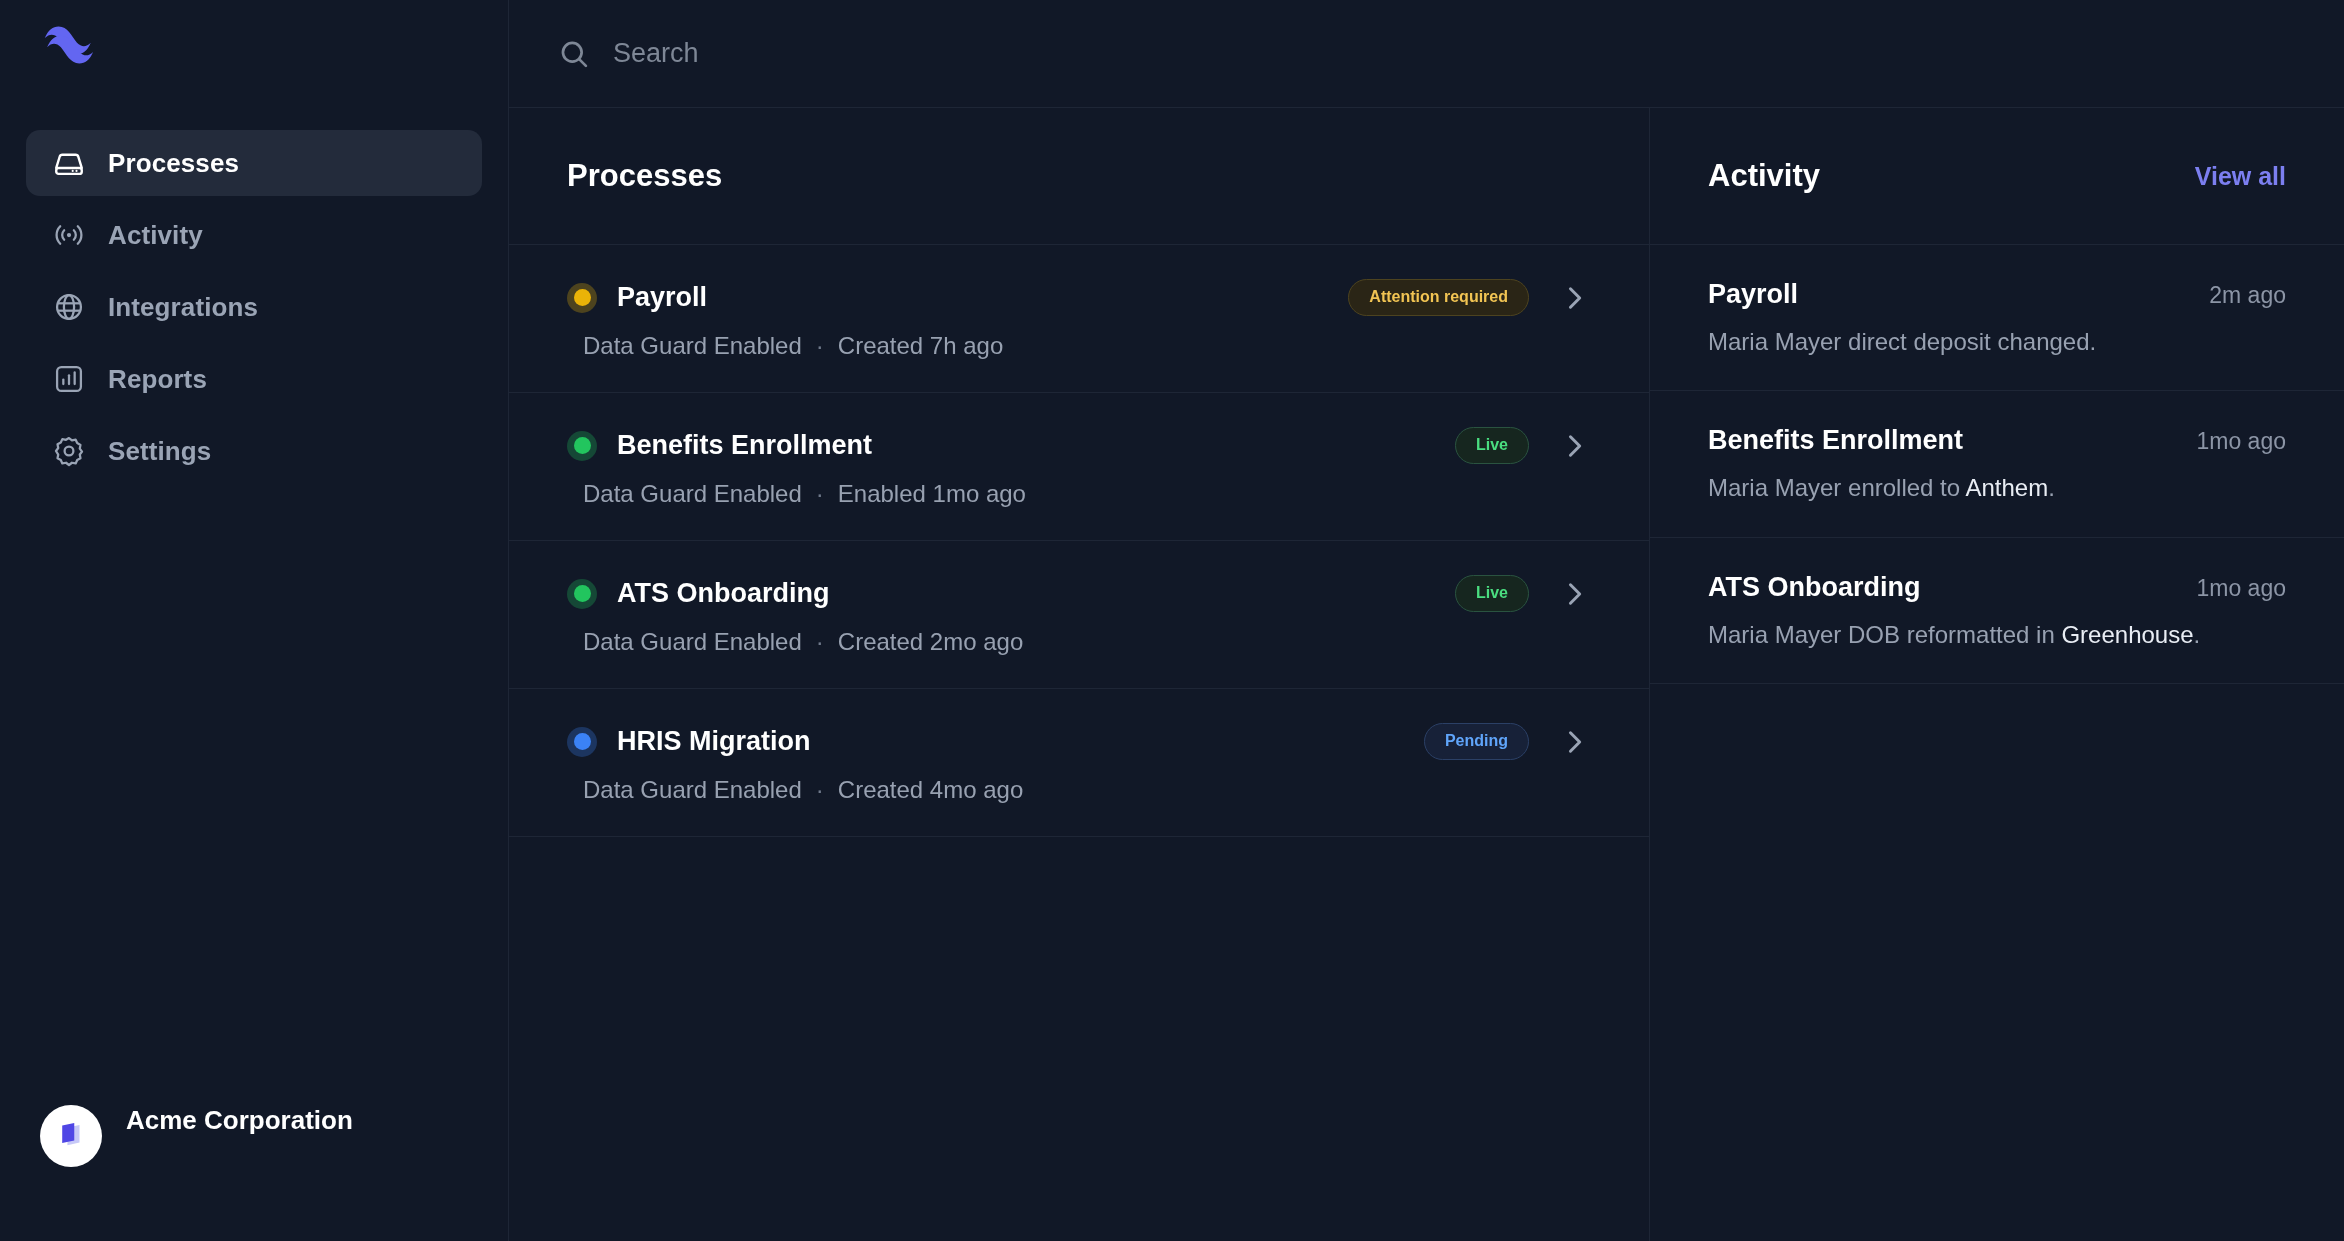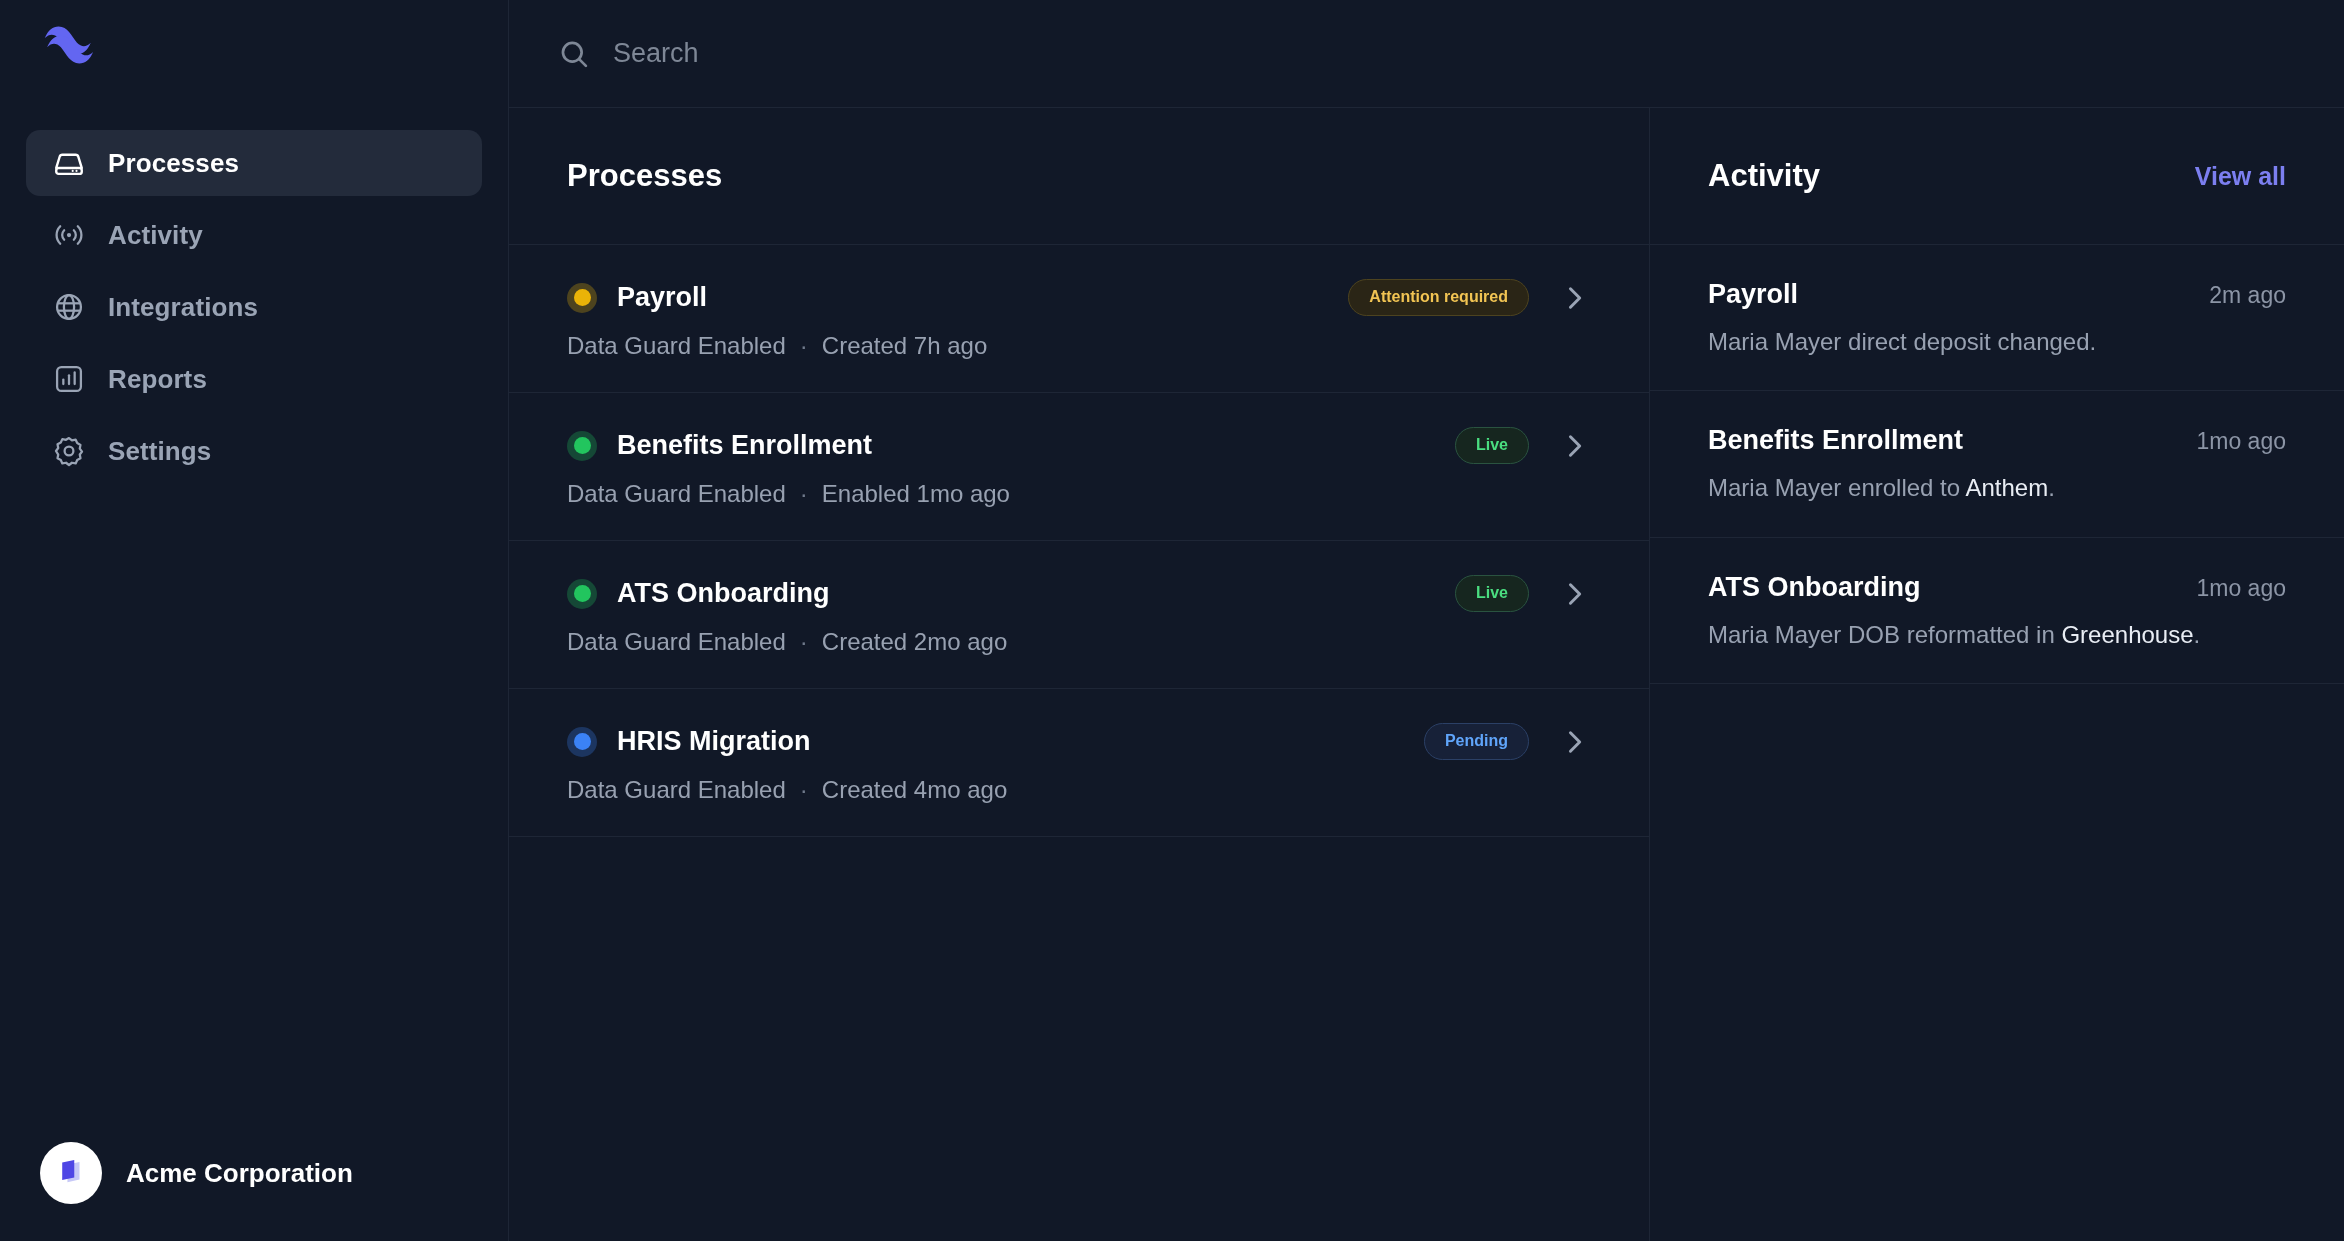--- a/index.html
+++ b/index.html
@@ -33,21 +33,21 @@
   }
   .nav-item.active { background: #232b3b; }
   .nav-item .ico { width: 34px; height: 34px; flex: 0 0 34px; display:flex; align-items:center; justify-content:center; }
   .nav-item .ico svg { width: 34px; height: 34px; display: block; }
   .nav-label { font-size: 26px; font-weight: 700; color: #9aa4b5; letter-spacing: .1px; white-space: nowrap; }
   .nav-item.active .nav-label { color: #ffffff; }
   .nav-item.active .ico svg { stroke: #ffffff; }
 
   .sidebar-footer {
     position: absolute; bottom: 0; left: 0; right: 0;
-    height: 136px; display: flex; align-items: center; gap: 24px;
+    height: 136px; display: flex; gap: 24px;
     padding: 0 40px;
   }
   .avatar {
     width: 62px; height: 62px; border-radius: 50%;
     background: #ffffff; flex: 0 0 62px;
     display: flex; align-items: center; justify-content: center;
   }
   .avatar svg { width: 34px; height: 34px; display:block; }
   .org-name { font-size: 26px; font-weight: 700; color: #ffffff; white-space: nowrap; }
 
@@ -103,21 +103,21 @@
     padding: 9px 20px 10px 20px;
     border-radius: 999px; border: 1px solid transparent;
     white-space: nowrap; line-height: 1; text-align: right;
   }
   .badge.amber { color: #f1c453; background: #2a2516; border-color: #4d431f; }
   .badge.green { color: #4ade80; background: #16261f; border-color: #2a5340; }
   .badge.blue  { color: #60a5fa; background: #172138; border-color: #2b4066; }
   .chev { width: 34px; height: 34px; margin-left: 28px; flex: 0 0 34px; }
   .chev svg { width: 34px; height: 34px; display: block; }
   .proc-meta {
-    margin-top: 16px; margin-left: 0;
+    margin-top: 16px; margin-left: 16px;
     font-size: 24px; color: #98a1b1; font-weight: 400;
   }
   .proc-meta .sep { padding: 0 14px; color: #707a8b; }
 
   
   .activity-col {
     width: 694px; flex: 0 0 694px;
     display: flex; flex-direction: column;
     background: #111827;
   }

